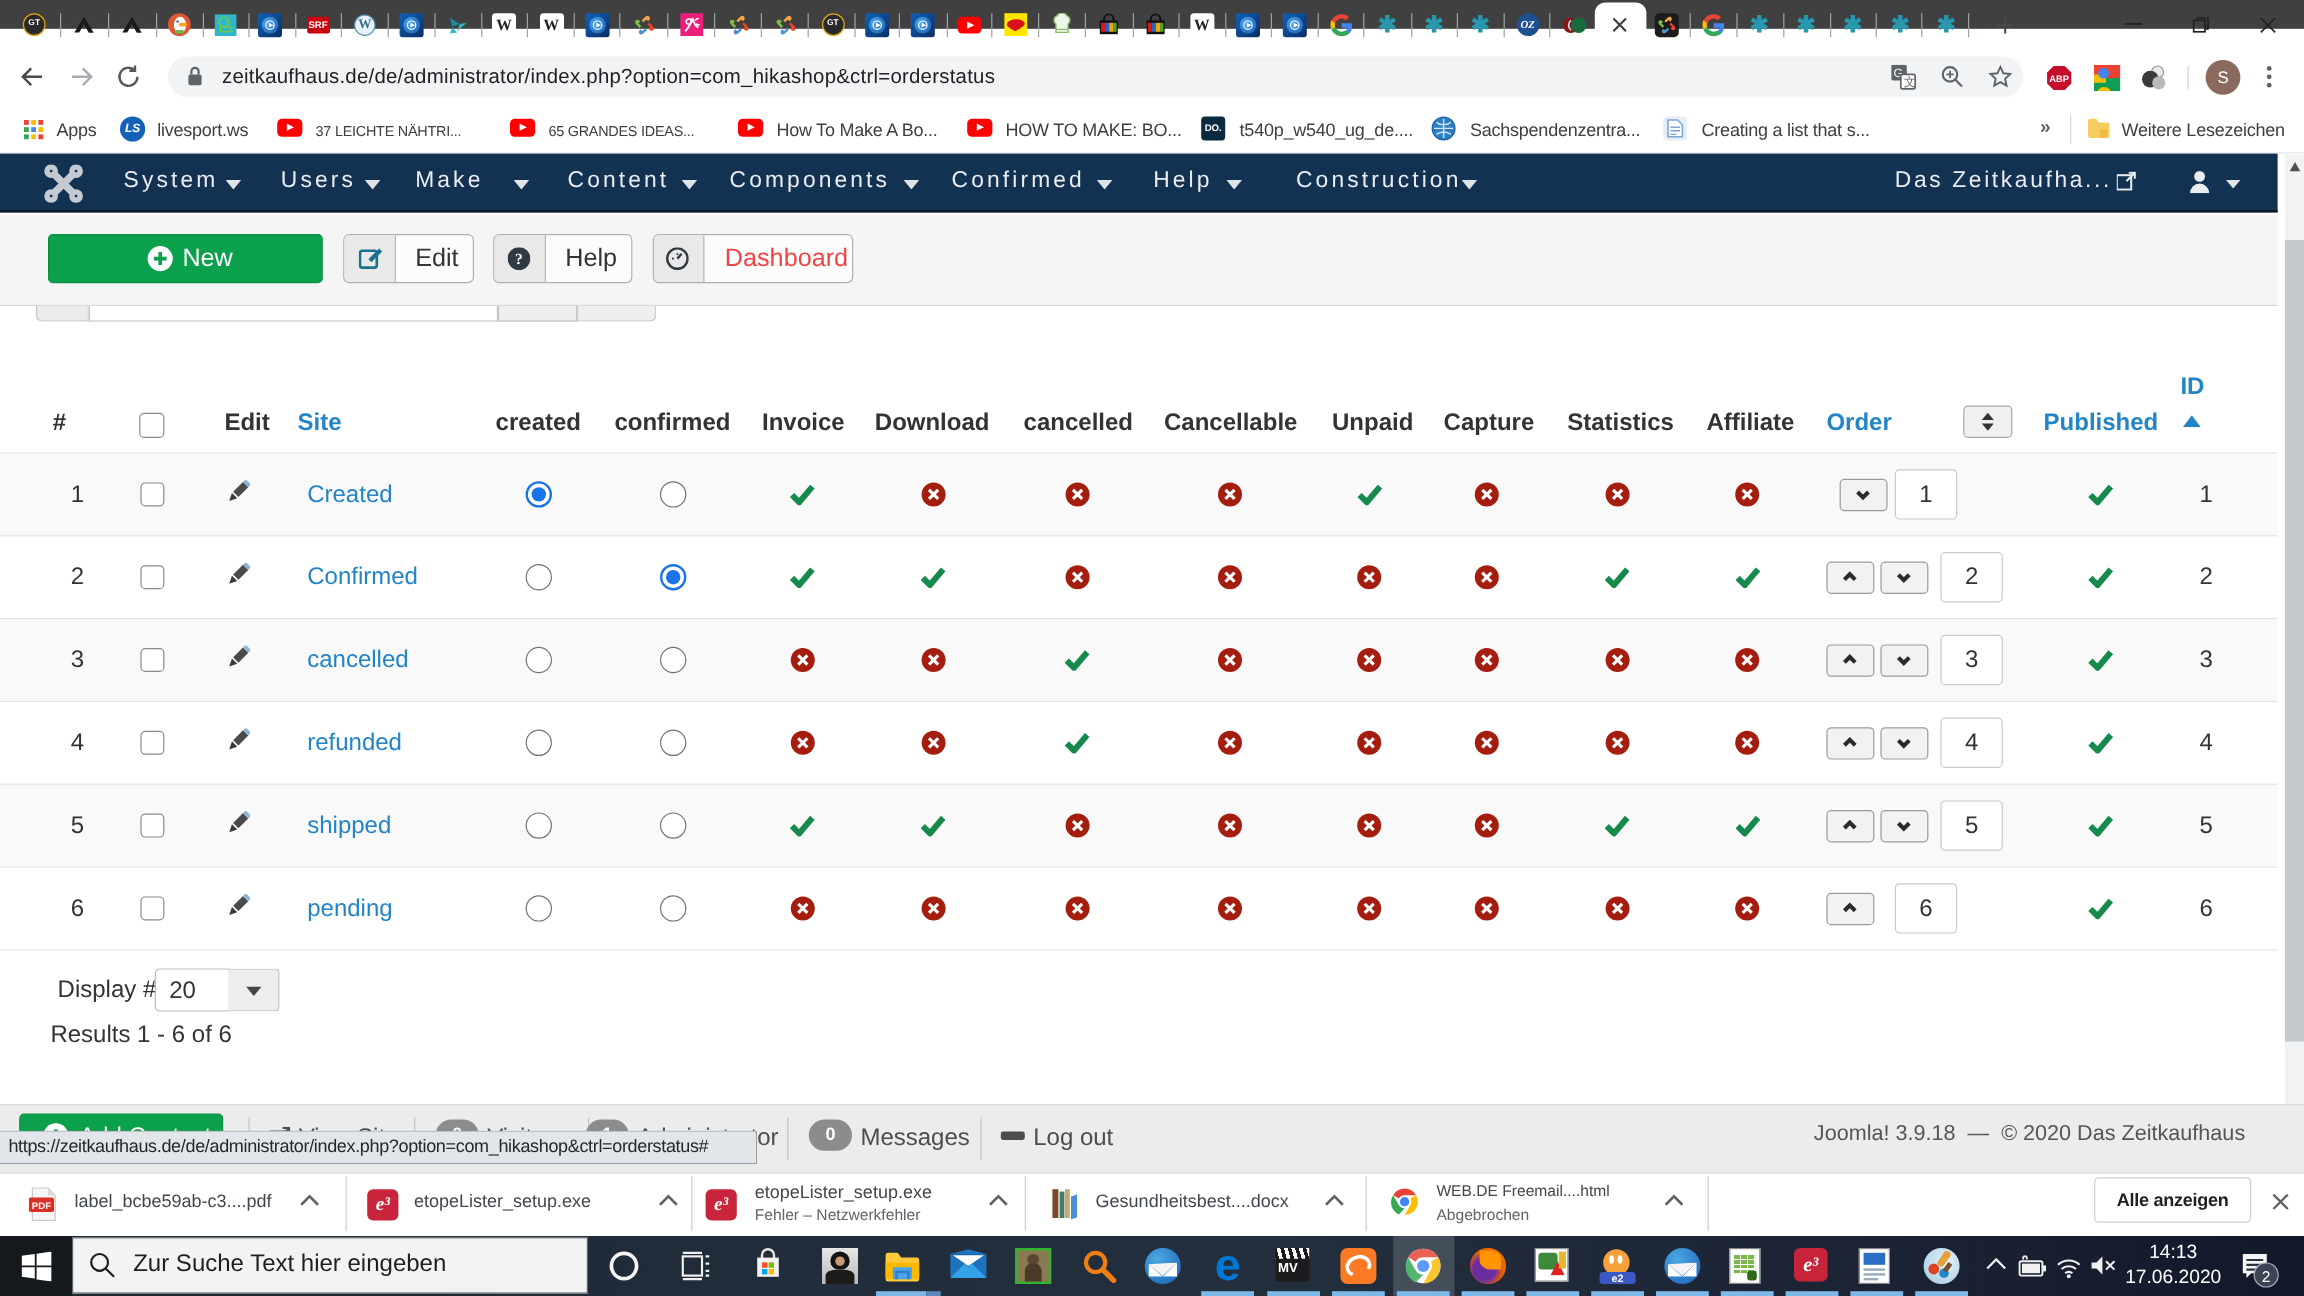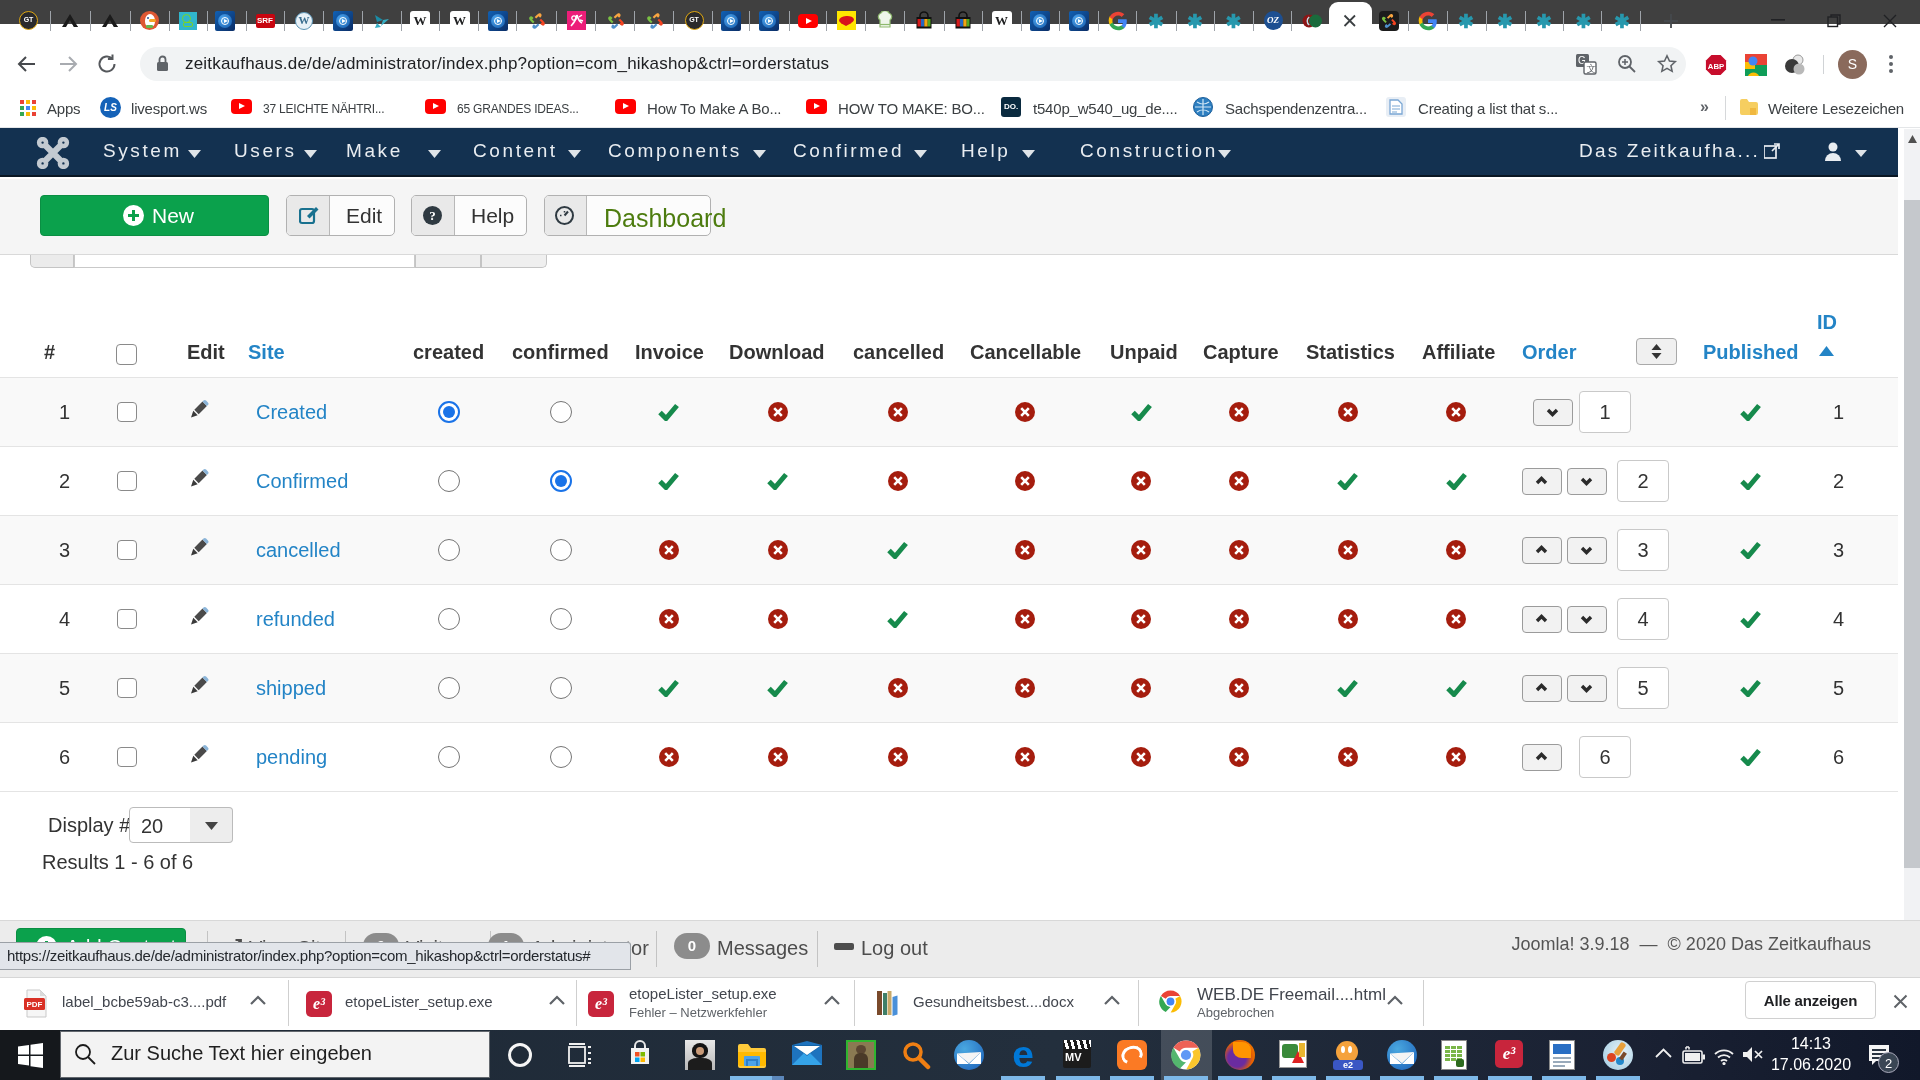--- a/index.html
+++ b/index.html
@@ -463,21 +463,21 @@
   </svg>
 <div class="ab" style="left:471px;top:204px;font-size:21px;color:#333">Help</div>
 <div class="ab" style="left:544px;top:195px;width:167px;height:41px;background:#fcfcfc;border:1px solid #b1b1b1;border-radius:5px;overflow:hidden">
     <div style="position:absolute;left:0;top:0;width:42px;height:41px;background:#e9e9e9;border-right:1px solid #b8b8b8"></div>
   </div>
 <svg class="ab" style="left:555px;top:206px" width="19" height="19">
     <circle cx="9.5" cy="9.5" r="8.5" fill="none" stroke="#2f3a42" stroke-width="2"></circle>
     <path d="M9.5 9.5 L13 5.5" stroke="#2f3a42" stroke-width="2"></path>
     <path d="M5 9.5 h1.5 M9.5 5 v1.5" stroke="#2f3a42" stroke-width="1.5"></path>
   </svg>
-<div class="ab" style="left:604px;top:204px;font-size:25px;color:#4d7c0f">Dashboard</div>
+<div class="ab" style="left:604px;top:204px;font-size:21px;color:#ef4444">Dashboard</div>
 <div class="ab" style="left:30px;top:255px;width:44px;height:13px;background:#ebebeb;border:1px solid #c4c4c4;border-top:none;border-radius:0 0 0 5px"></div>
 <div class="ab" style="left:74px;top:255px;width:341px;height:13px;background:#fff;border:1px solid #c9c9c9;border-top:none"></div>
 <div class="ab" style="left:415px;top:255px;width:66px;height:13px;background:#efefef;border:1px solid #c4c4c4;border-top:none"></div>
 <div class="ab" style="left:481px;top:255px;width:66px;height:13px;background:#efefef;border:1px solid #c4c4c4;border-top:none;border-radius:0 0 5px 0"></div>
 <div class="ab" style="left:44px;top:341px;font-size:20px;font-weight:bold;color:#333">#</div>
 <div class="ab" style="left:187px;top:341px;font-size:20px;font-weight:bold;color:#333">Edit</div>
 <div class="ab" style="left:248px;top:341px;font-size:20px;font-weight:bold;color:#2384c6">Site</div>
 <div class="ab" style="left:413px;top:341px;font-size:20px;font-weight:bold;color:#333">created</div>
 <div class="ab" style="left:512px;top:341px;font-size:20px;font-weight:bold;color:#333">confirmed</div>
 <div class="ab" style="left:635px;top:341px;font-size:20px;font-weight:bold;color:#333">Invoice</div>
@@ -902,21 +902,21 @@
     </svg>
 <div class="ab" style="left:1138px;top:2px;width:1px;height:46px;background:#cfcfcf"></div>
 <svg class="ab" style="left:1159px;top:12px" width="23" height="23" viewBox="0 0 100 100">
       <circle cx="50" cy="50" r="48" fill="#fff"></circle>
       <path d="M50 2 a48 48 0 0 1 41.6 24 H50 a24 24 0 0 0-21 12.4 L8.6 26 A48 48 0 0 1 50 2z" fill="#ea4335"></path>
       <path d="M8.4 26.2 a48 48 0 0 0 20.8 69.5 L50 74 a24 24 0 0 1-21-12z" fill="#34a853"></path>
       <path d="M91.7 26 a48 48 0 0 1-41 72 L71 62 a24 24 0 0 0 0-24 z" fill="#fbbc05"></path>
       <circle cx="50" cy="50" r="22" fill="#fff"></circle>
       <circle cx="50" cy="50" r="17" fill="#4285f4"></circle>
     </svg>
-<div class="ab" style="left:1197px;top:7px;font-size:17px;color:#42464e">WEB.DE Freemail....html</div>
+<div class="ab" style="left:1197px;top:7px;font-size:13px;color:#42464e">WEB.DE Freemail....html</div>
 <div class="ab" style="left:1197px;top:27px;font-size:13px;color:#5f6368">Abgebrochen</div>
 <svg class="ab" style="left:1387px;top:17px" width="16" height="10">
       <path d="M1 9 L8 2 L15 9" stroke="#5f6368" stroke-width="2.2" fill="none"></path>
     </svg>
 <div class="ab" style="left:1423px;top:2px;width:1px;height:46px;background:#cfcfcf"></div>
 <div class="ab" style="left:1745px;top:3px;width:131px;height:38px;border:1px solid #d0d0d0;border-radius:4px;background:#fff"></div>
 <div class="ab" style="left:1745px;top:14px;width:131px;text-align:center;font-size:15px;font-weight:bold;color:#202124;letter-spacing:-.2px">Alle anzeigen</div>
 <svg class="ab" style="left:1893px;top:16px" width="15" height="15">
       <path d="M1.5 1.5 L13.5 13.5 M13.5 1.5 L1.5 13.5" stroke="#5f6368" stroke-width="2"></path>
     </svg>

